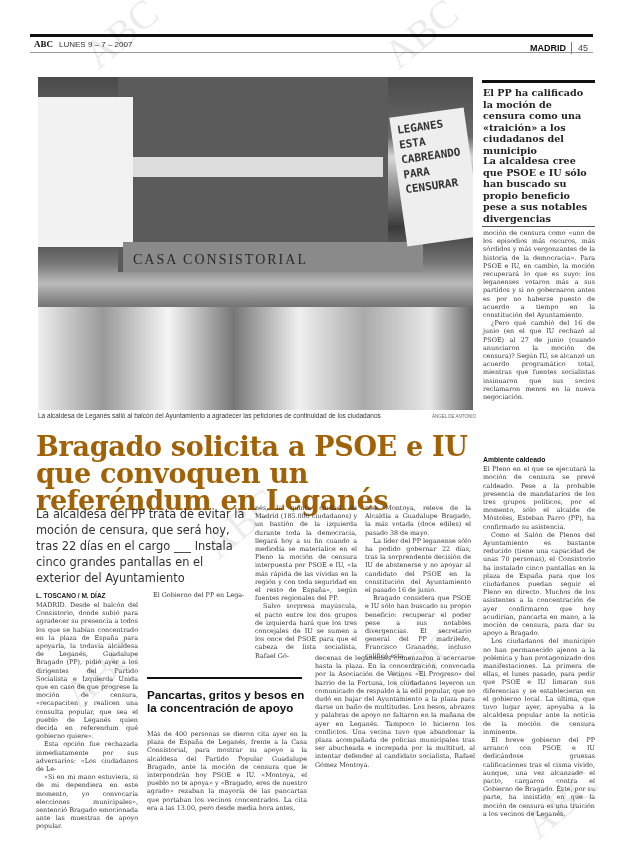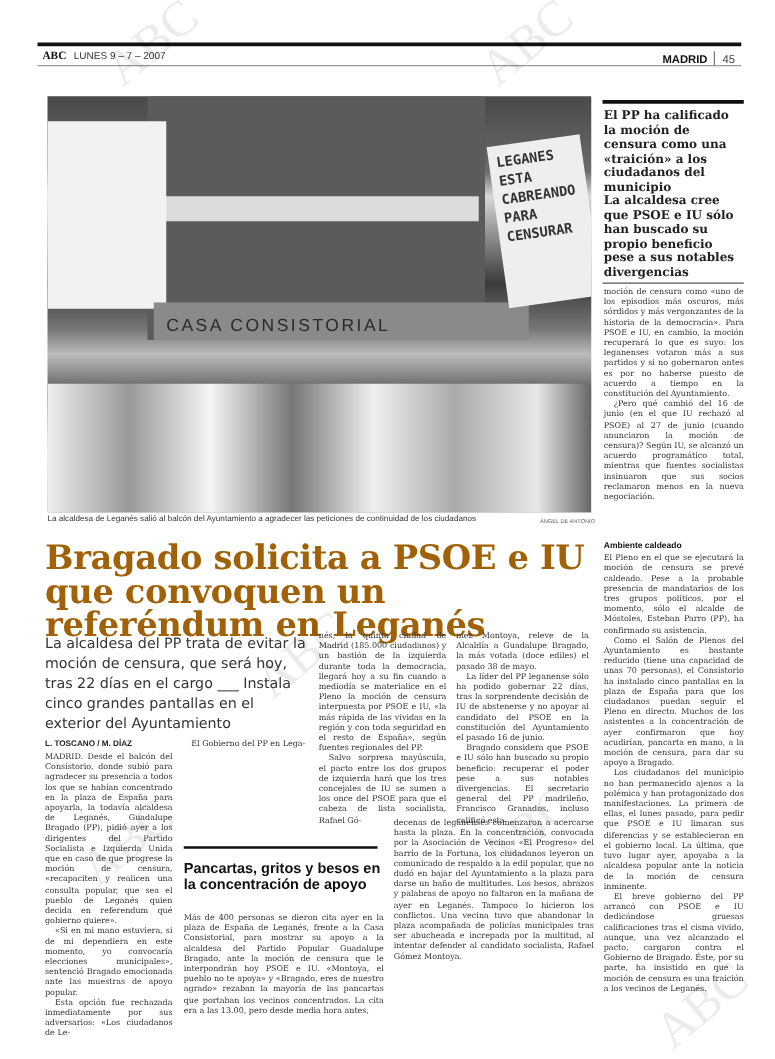--- a/index.html
+++ b/index.html
@@ -11,41 +11,41 @@
   .hdr-left b { font-family: "Liberation Serif", serif; font-size: 9px; color: #111; margin-right: 6px; }
   .hdr-right { left: 530px; top: 37px; font-family: "Liberation Sans", sans-serif; }
   .section { font-weight: bold; font-size: 9px; color: #111; padding: 1px 5px 1px 0; border-right: 1px solid #777; }
   .pageno { font-size: 9px; color: #444; margin-left: 6px; }
   .photo { left: 38px; top: 77px; width: 435px; height: 333px; background: linear-gradient(180deg,#4a4a4a 0%,#6a6a6a 18%,#d8d8d8 24%,#9a9a9a 32%,#3a3a3a 45%,#777 56%,#bbb 62%,#555 72%,#ddd 85%,#aaa 100%); overflow: hidden; }
   .photo .building { position:absolute; left: 80px; top: 0; width: 270px; height: 195px; background:#5b5b5b; }
   .photo .balcony { position:absolute; left: 85px; top: 80px; width: 260px; height: 20px; background:#dcdcdc; }
   .photo .sign { position:absolute; left: 360px; top: 35px; width: 75px; height: 130px; background:#eee; transform: rotate(-8deg); font-family: "DejaVu Sans Mono", monospace; font-size: 11px; font-weight: bold; color:#333; padding:6px; box-sizing:border-box; line-height: 15px; }
   .photo .banner { position:absolute; left: 0; top: 20px; width: 95px; height: 150px; background:#f2f2f2; }
   .photo .facade { position:absolute; left: 85px; top: 165px; width: 300px; height: 30px; background:#8a8a8a; }
-  .photo .facade-text { position:absolute; left: 95px; top: 175px; font-family: Liberation Sans, sans-serif; font-size: 14px; letter-spacing: 2px; color: #2a2a2a; }
+  .photo .facade-text { position:absolute; left: 95px; top: 175px; font-family: Liberation Serif, serif; font-size: 14px; letter-spacing: 2px; color: #2a2a2a; }
   .photo .crowd { position:absolute; left: 0; top: 230px; width: 435px; height: 103px; background: linear-gradient(90deg,#eee 0%,#999 15%,#f5f5f5 30%,#777 45%,#f0f0f0 60%,#aaa 75%,#e8e8e8 90%,#666 100%); }
   .caption { left: 38px; top: 412px; font-family: "Liberation Sans", sans-serif; font-size: 6.5px; color: #333; }
   .credit { left: 432px; top: 414px; font-family: "Liberation Sans", sans-serif; font-size: 4.5px; color: #666; }
   .sidebar-rule { left: 482px; top: 80px; width: 113px; height: 3px; background:#111; }
   .sidebar-rule2 { left: 482px; top: 226px; width: 113px; height: 1px; background:#555; }
   .highlight { left: 483px; font-family: "DejaVu Serif", serif; font-weight: bold; font-size: 9.6px; line-height: 11.6px; color: #222; width: 112px; }
   .h1 { top: 87px; }
   .h2 { top: 155px; }
   .headline { left: 36px; top: 433px; font-family: "DejaVu Serif", serif; font-weight: bold; font-size: 27px; line-height: 27px; color: #a16207; width: 440px; letter-spacing: -0.3px; }
   .lede { left: 36px; top: 506px; width: 215px; font-family: "DejaVu Sans", sans-serif; font-size: 11.4px; line-height: 16px; color: #333; }
   .byline { left: 36px; top: 592px; font-family: "Liberation Sans", sans-serif; font-weight: bold; font-size: 6.5px; color: #222; }
   .col { font-family: "DejaVu Serif", serif; font-size: 6.4px; line-height: 8.2px; color: #333; text-align: justify; }
   .col p { margin: 0; text-indent: 0; }
   .col p.ind { text-indent: 8px; }
   .c1 { left: 36px; top: 601px; width: 102px; }
   .c2 { left: 145px; top: 591px; width: 102px; }
   .c3 { left: 255px; top: 504px; width: 102px; }
   .c4 { left: 365px; top: 504px; width: 106px; }
   .c5 { left: 483px; top: 229px; width: 112px; }
-  .c5b { left: 483px; top: 433px; width: 112px; }
+  .c5b { left: 483px; top: 456px; width: 112px; }
   .subhead { font-family: "Liberation Sans", sans-serif; font-weight: bold; font-size: 6.8px; color:#111; margin-bottom: 1px; }
   .box-rule { left: 147px; top: 677px; width: 155px; height: 2px; background:#111; }
   .box-title { left: 147px; top: 688px; width: 160px; font-family: Liberation Sans, sans-serif; font-weight: bold; font-size: 11.6px; line-height: 13px; color: #111; }
   .box-col1 { left: 147px; top: 730px; width: 160px; }
   .box-col2 { left: 315px; top: 654px; width: 160px; }
   .wm { font-family: "Liberation Serif", serif; font-size: 40px; color: rgba(0,0,0,0.08); transform: rotate(-40deg); pointer-events:none; }
 </style>
 </head>
 <body>
 
@@ -85,22 +85,22 @@
 <div class="abs lede">
   <span>La alcaldesa del PP trata de evitar la moción de censura, que será hoy, tras 22 días en el cargo</span>
   <span> ___ </span>
   <span>Instala cinco grandes pantallas en el exterior del Ayuntamiento</span>
 </div>
 
 <div class="abs byline">L. TOSCANO / M. DÍAZ</div>
 
 <div class="abs col c1">
   <p>MADRID. Desde el balcón del Consistorio, donde subió para agradecer su presencia a todos los que se habían concentrado en la plaza de España para apoyarla, la todavía alcaldesa de Leganés, Guadalupe Bragado (PP), pidió ayer a los dirigentes del Partido Socialista e Izquierda Unida que en caso de que progrese la moción de censura, «recapaciten y realicen una consulta popular, que sea el pueblo de Leganés quien decida en referendum qué gobierno quiere».</p>
+  <p class="ind">Esta opción fue rechazada inmediatamente por sus adversarios: «Los ciudadanos de Le-</p>
   <p class="ind">«Si en mi mano estuviera, si de mi dependiera en este momento, yo convocaría elecciones municipales», sentenció Bragado emocionada ante las muestras de apoyo popular.</p>
-  <p class="ind">Esta opción fue rechazada inmediatamente por sus adversarios: «Los ciudadanos de Le-</p>
 </div>
 <div class="abs col c2">
   <p class="ind">El Gobierno del PP en Lega-</p>
 </div>
 <div class="abs col c3">
   <p>nés, la quinta ciudad de Madrid (185.000 ciudadanos) y un bastión de la izquierda durante toda la democracia, llegará hoy a su fin cuando a mediodía se materialice en el Pleno la moción de censura interpuesta por PSOE e IU, «la más rápida de las vividas en la región y con toda seguridad en el resto de España», según fuentes regionales del PP.</p>
   <p class="ind">Salvo sorpresa mayúscula, el pacto entre los dos grupos de izquierda hará que los tres concejales de IU se sumen a los once del PSOE para que el cabeza de lista socialista, Rafael Gó-</p>
 </div>
 <div class="abs col c4">
   <p>mez Montoya, releve de la Alcaldía a Guadalupe Bragado, la más votada (doce ediles) el pasado 38 de mayo.</p>

